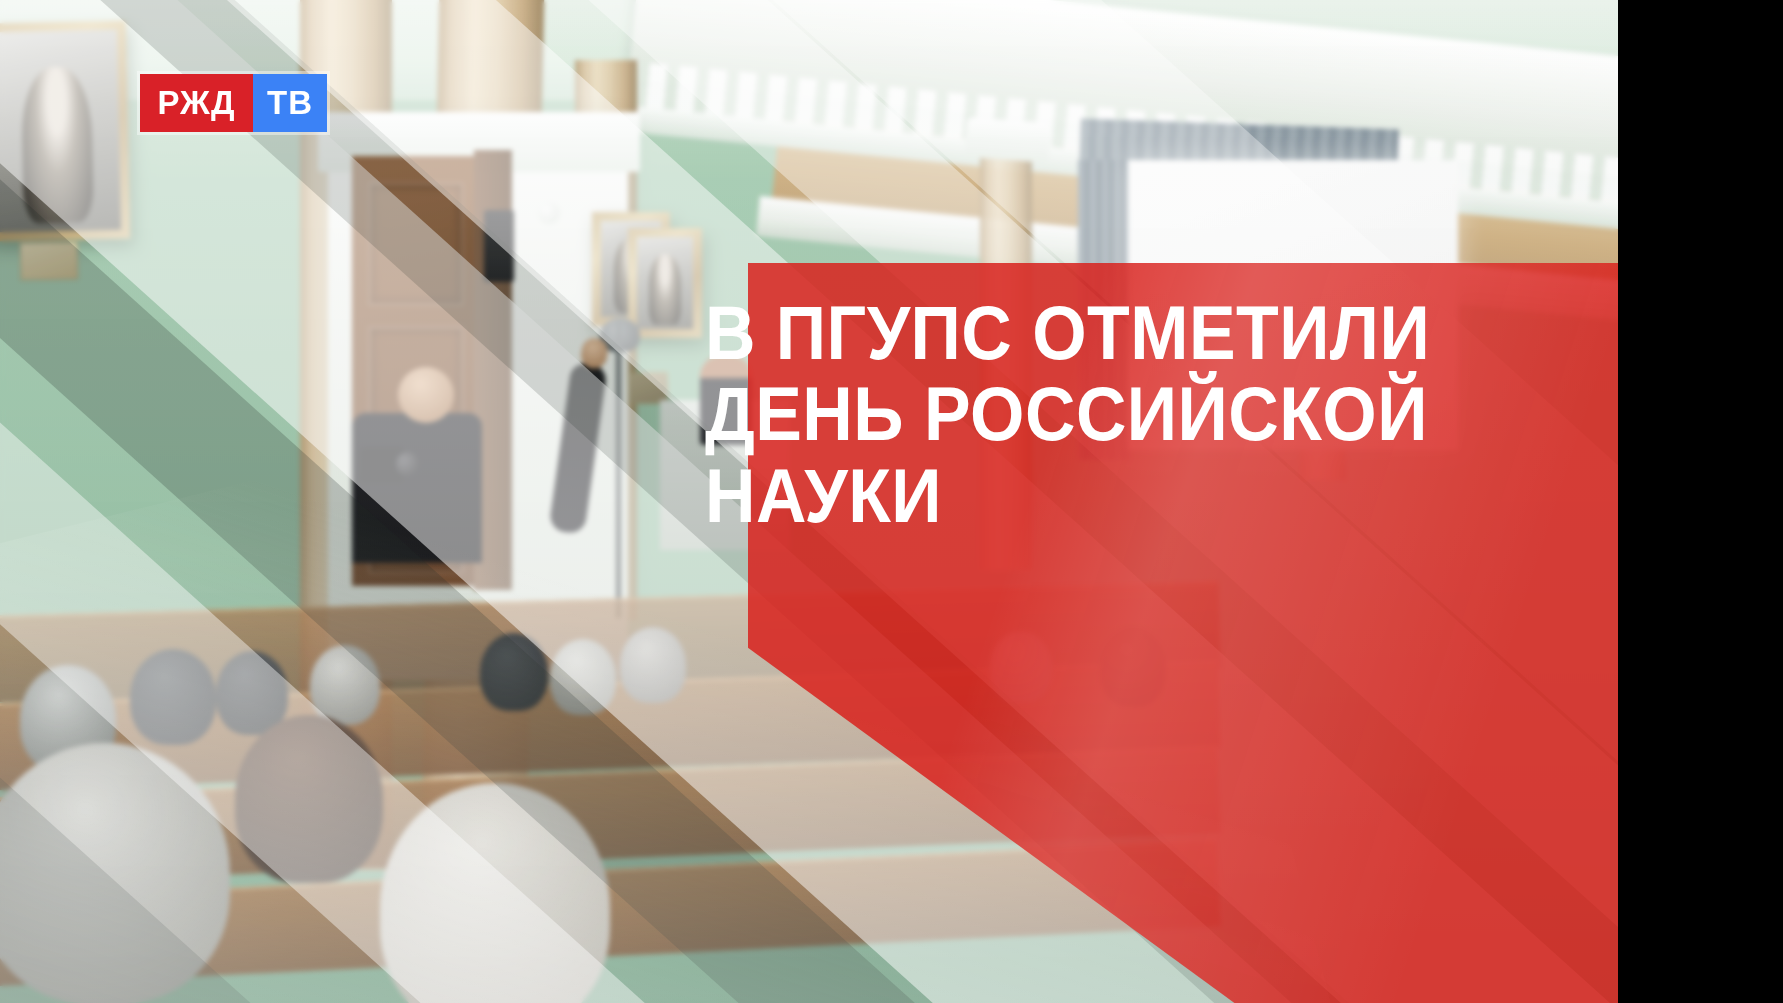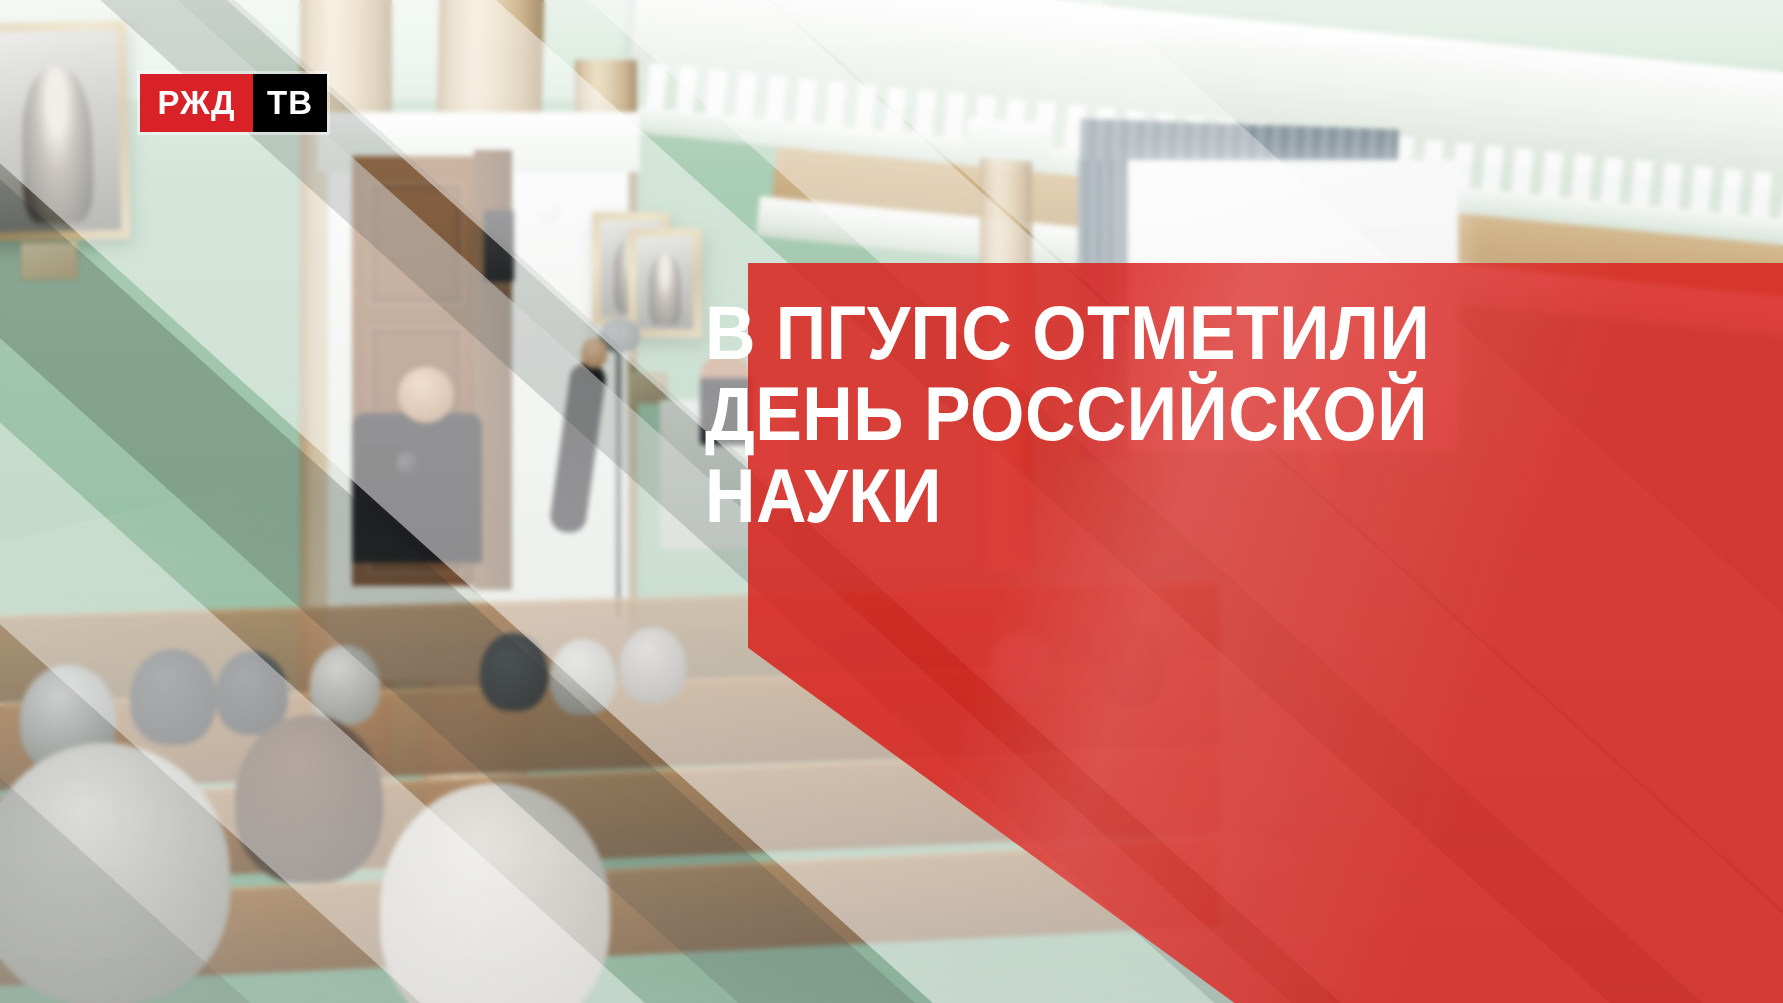--- a/index.html
+++ b/index.html
@@ -2,21 +2,21 @@
 <html><head>
 <meta charset="utf-8">
 <style>
   html, body {
     margin: 0;
     padding: 0;
     background: #000;
   }
   #stage {
     position: relative;
-    width: 1783px;
+    width: 1618px;
     height: 1003px;
     overflow: hidden;
     font-family: "Liberation Sans", sans-serif;
     background: #b9d6c4;
   }
 
   
   .photo {
     position: absolute;
     inset: 0;
@@ -506,21 +506,21 @@
     <div class="band b-white3"></div>
     <div class="band b-dark3"></div>
     <div class="band b-white4"></div>
     <div class="band b-white5"></div>
     <div class="band b-white6"></div>
   </div>
   <div class="corner-wash"></div>
 
   <div class="logo">
     <div class="logo-red" style="background: rgb(217, 33, 40);">РЖД</div>
-    <div class="logo-blue" style="background: #000000; text-align: right;">ТВ</div>
+    <div class="logo-blue" style="background: #3b82f6; text-align: right;">ТВ</div>
   </div>
 
   <div class="headline-panel">
     <div class="fill" style="background: rgb(217, 35, 30);"></div>
     <div class="sheen"></div>
   </div>
 
   <div class="headline-text" style="color: rgb(255, 255, 255);">
     <span class="ln">В ПГУПС ОТМЕТИЛИ</span>
     <span class="ln">ДЕНЬ РОССИЙСКОЙ</span>

